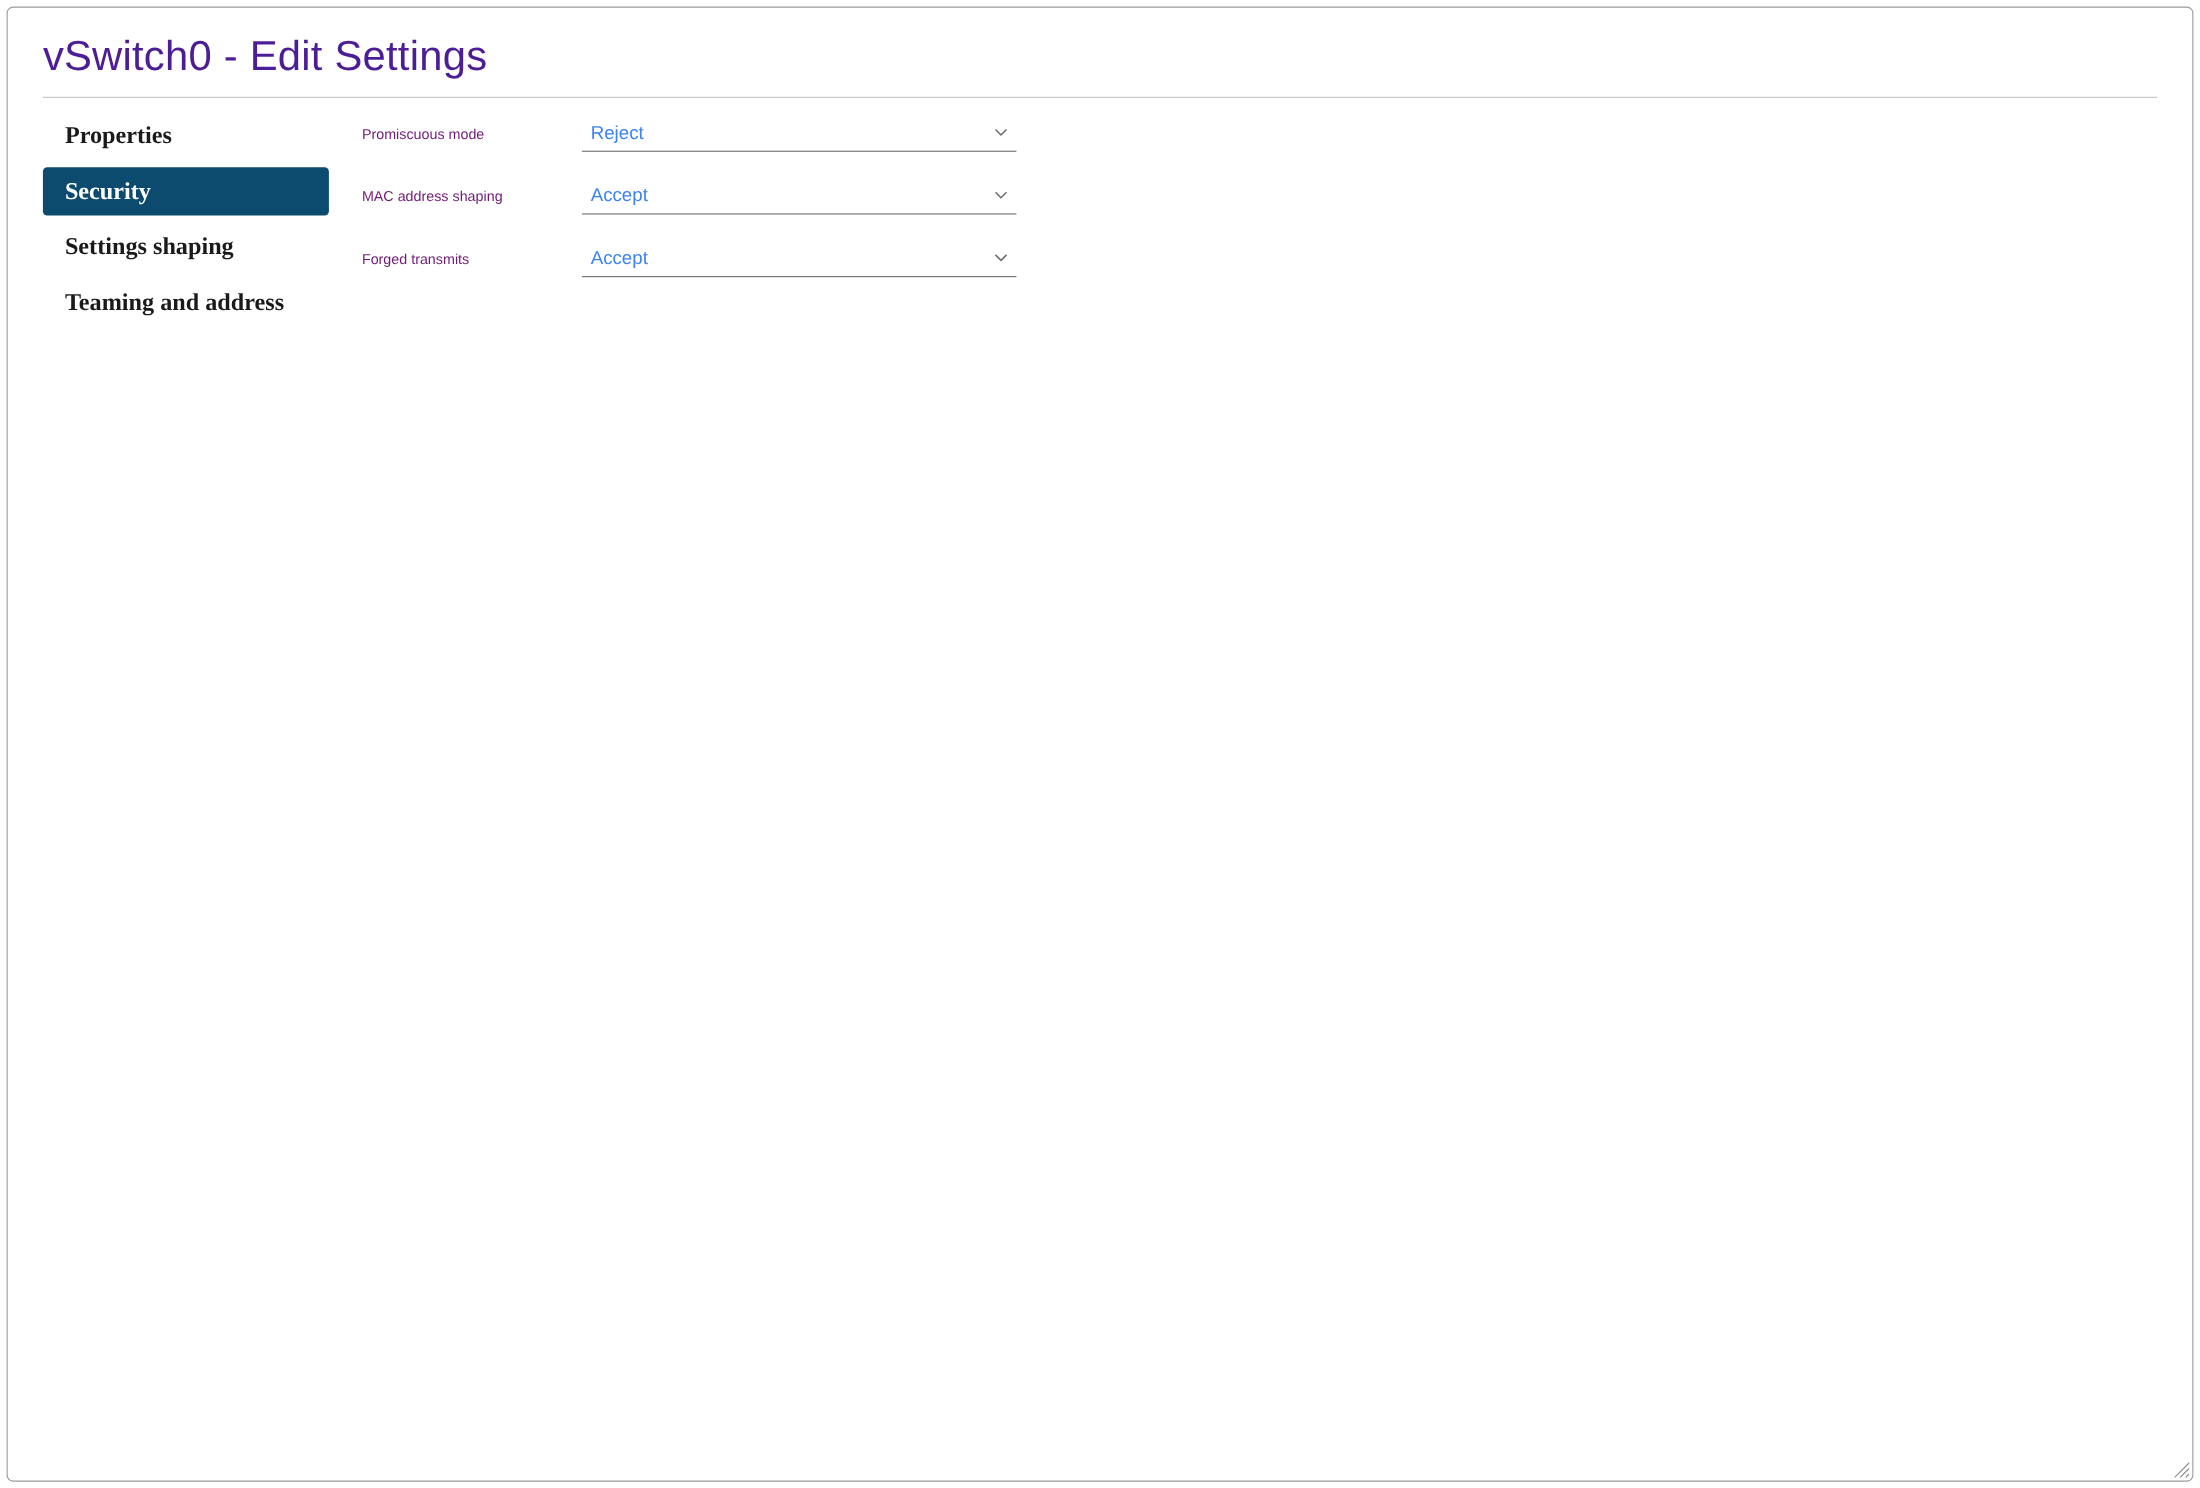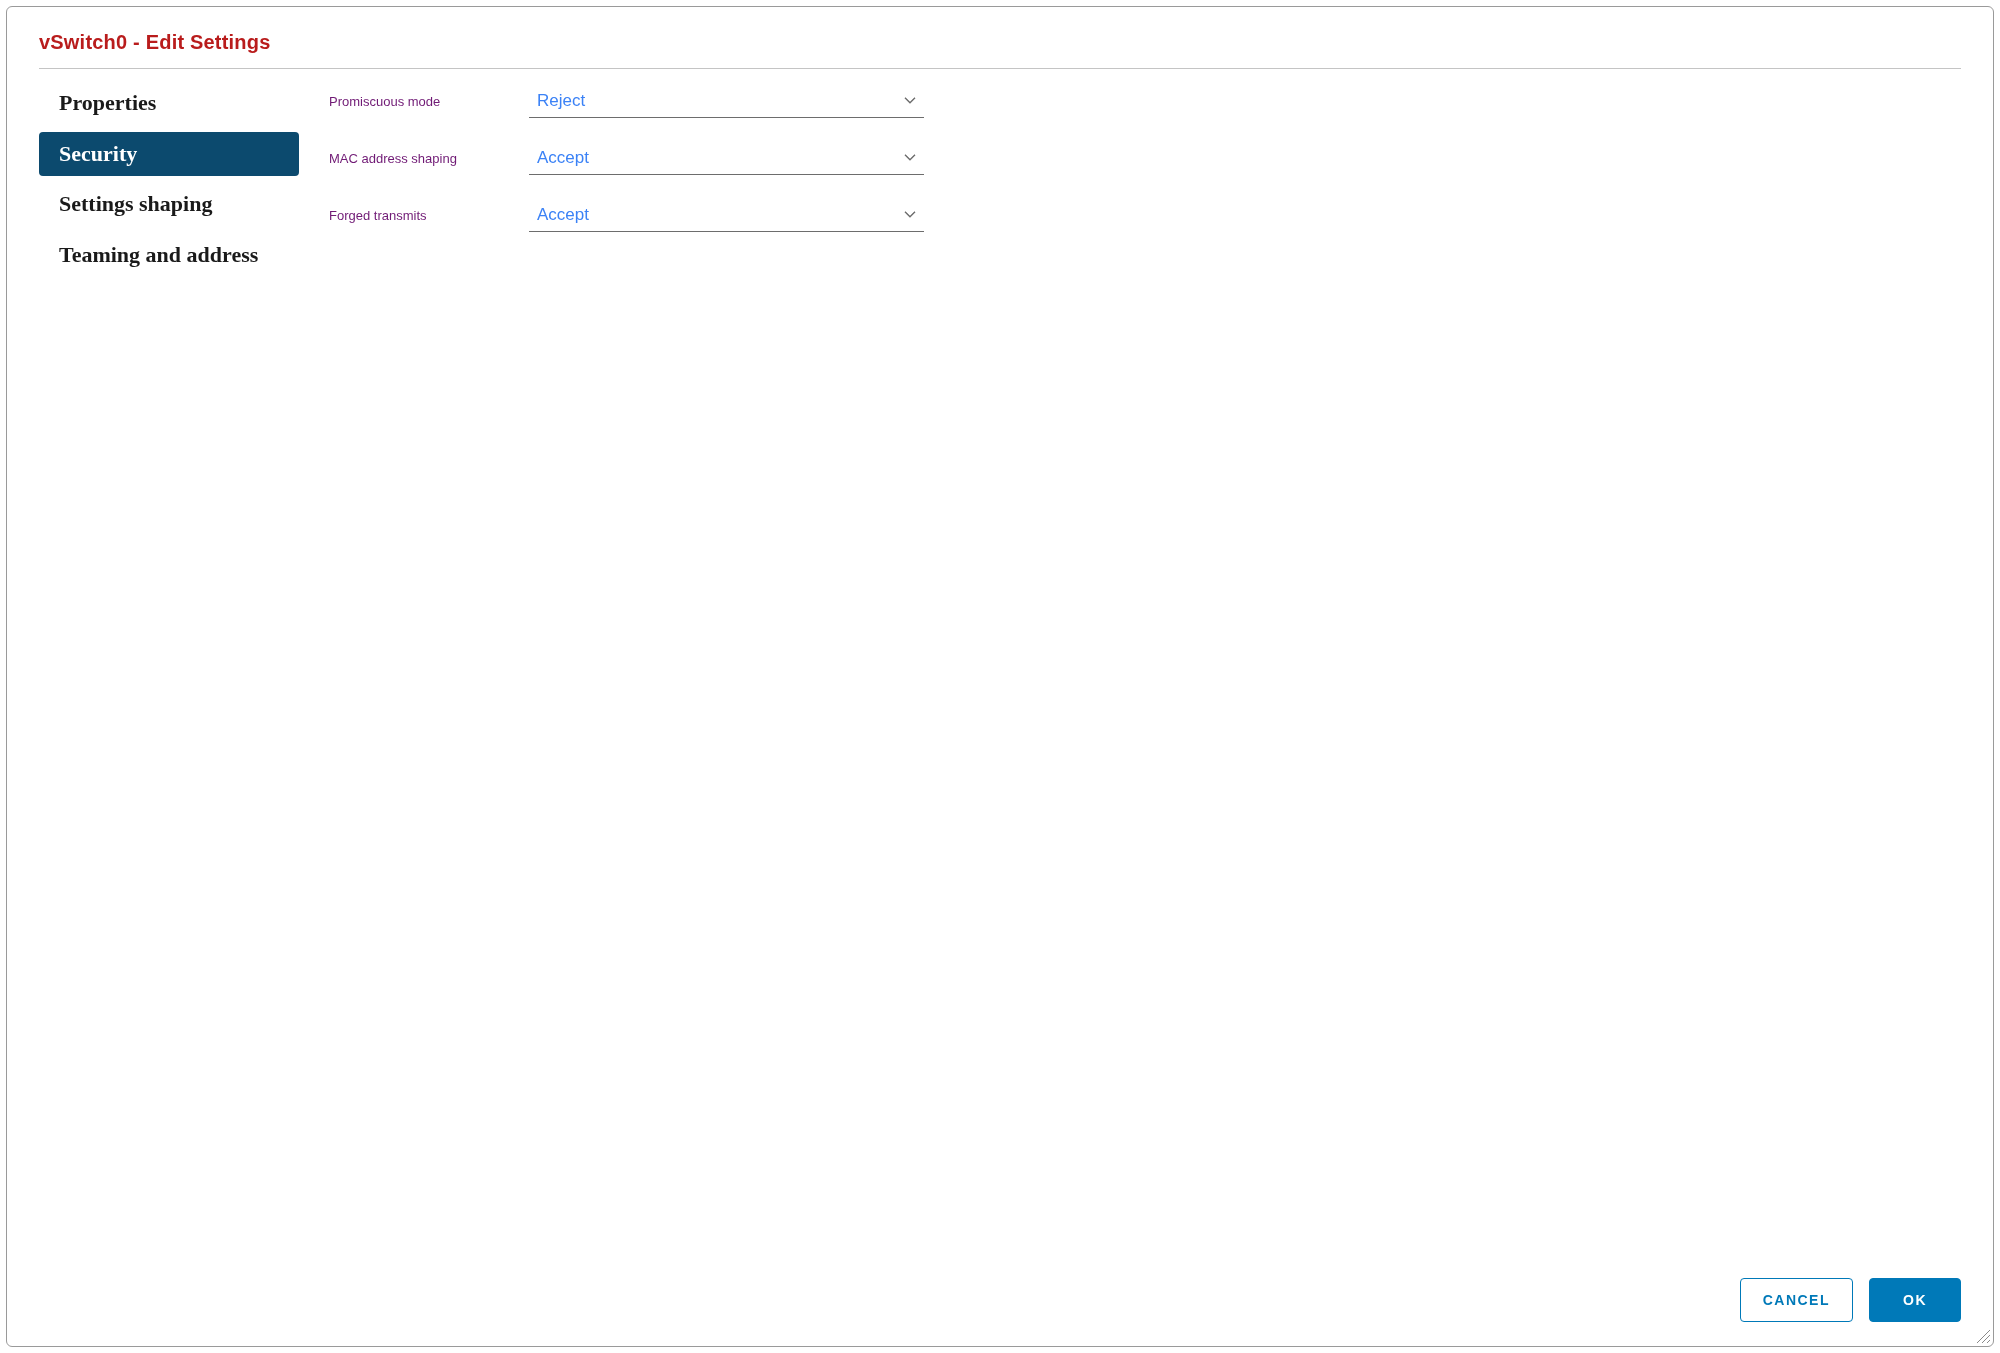--- a/index.html
+++ b/index.html
@@ -16,23 +16,23 @@
       border-radius: 6px;
       background: #fff;
       display: flex;
       flex-direction: column;
       overflow: hidden;
     }
     .dialog-header {
       padding: 24px 32px 14px 32px;
     }
     .dialog-title {
-      font-size: 20px;
-      font-weight: 700;
-      color: #b91c1c;
+      font-size: 38px;
+      font-weight: 400;
+      color: #4c1d95;
       letter-spacing: 0.2px;
     }
     .divider {
       height: 1px;
       background: #c4c4c4;
       margin: 0 32px;
     }
     .dialog-body {
       flex: 1;
       display: flex;
@@ -197,24 +197,20 @@
             <svg width="12" height="8" viewBox="0 0 12 8">
                 <path d="M1 1.5 L6 6.5 L11 1.5" fill="none" stroke="#6d6d6d" stroke-width="1.4"></path>
               </svg>
           </span>
         </div>
       </div>
 
     </div>
   </div>
 
-  <div class="dialog-footer">
-    <button class="btn btn-secondary">CANCEL</button>
-    <button class="btn btn-primary">OK</button>
-  </div>
 
   <div class="resize-handle">
     <svg width="16" height="16" viewBox="0 0 16 16">
       <path d="M2 15 L15 2 M7 15 L15 7 M12 15 L15 12" stroke="#8a8a8a" stroke-width="1"></path>
     </svg>
   </div>
 
 </div>
 
 </body></html>

